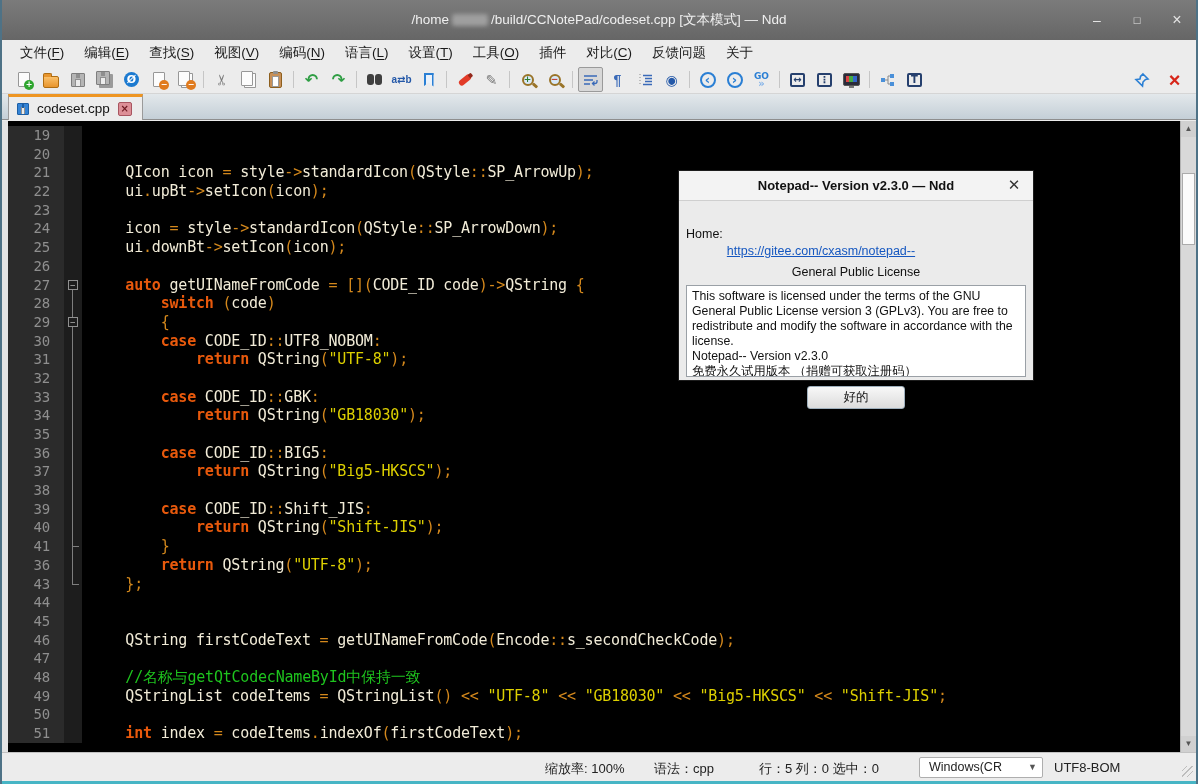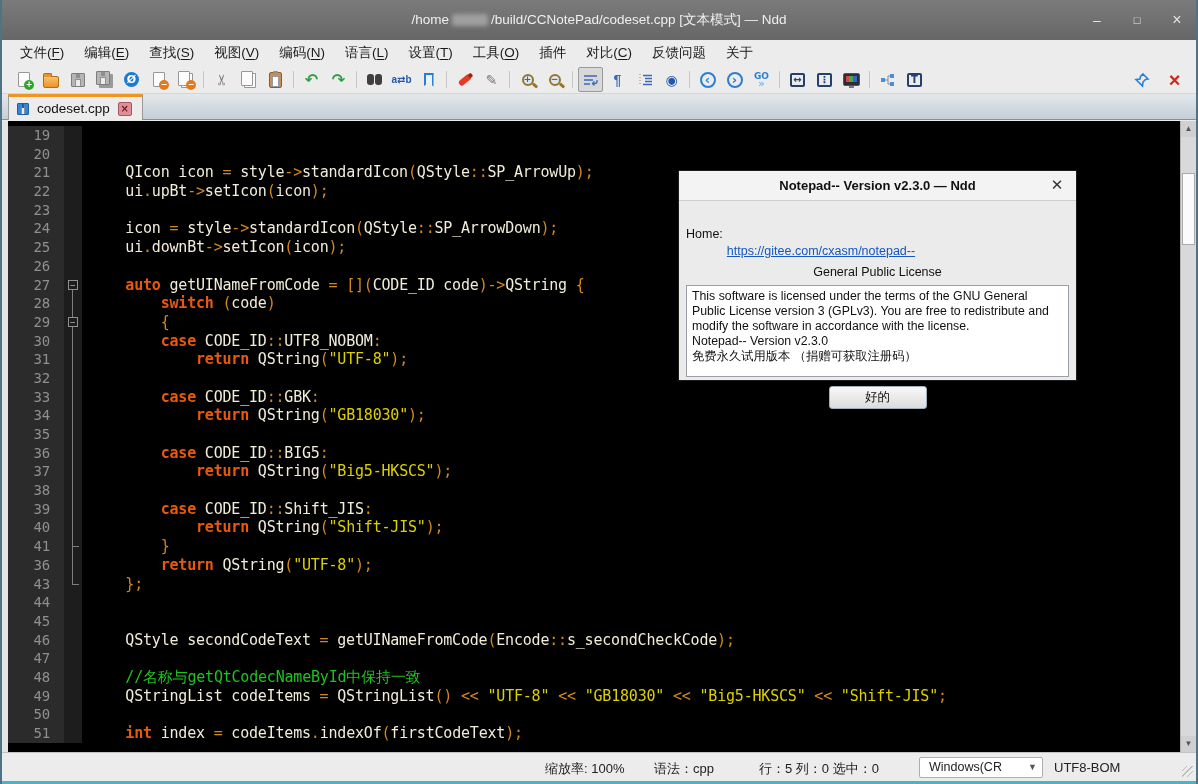--- a/index.html
+++ b/index.html
@@ -111,21 +111,21 @@
   .statusbar{position:absolute;left:0;right:0;bottom:3px;height:29px;background:#ececec;
              border-top:1px solid #c2c2c2;font-size:13px;color:#222;}
   .sitem{position:absolute;top:7px;white-space:nowrap;}
   .combo{position:absolute;left:917px;top:4px;width:124px;height:21px;background:#fff;
          border:1px solid #aeaeae;border-radius:2px;font-size:12.5px;line-height:19px;padding:0 20px 0 9px;}
   .combo .arr{position:absolute;right:5px;top:0;line-height:19px;color:#555;font-size:9px;}
   .grip{position:absolute;right:3px;bottom:4px;width:11px;height:11px;
         background:repeating-linear-gradient(135deg,transparent 0 3px,#bdbdbd 3px 4px);}
   .teal{position:absolute;left:0;right:0;bottom:0;height:3px;background:#47b5c5;}
   
-  .dialog{position:absolute;left:676px;top:170px;width:399px;height:211px;background:#ebebeb;
+  .dialog{position:absolute;left:676px;top:170px;width:356px;height:211px;background:#ebebeb;
           border:1px solid #1d1d1d;box-shadow:0 3px 16px rgba(0,0,0,.5);z-index:10;}
   .dtitle{height:30px;background:#f3f3f3;border-bottom:1px solid #cfcfcf;position:relative;
           display:flex;align-items:center;justify-content:center;font-weight:700;font-size:13px;color:#111;}
   .dclose{position:absolute;right:10px;top:5px;width:18px;height:18px;color:#333;font-size:15px;
           display:flex;align-items:center;justify-content:center;}
   .dbody{padding:9px 7px 0 7px;font-size:12.5px;color:#111;}
   .homerow{display:flex;gap:4px;align-items:center;}
   .homerow a{color:var(--link,#1557c0);text-decoration:underline;margin-top:34px;}
   .gplhead{text-align:center;margin-top:7px;font-size:12.5px;}
   .licbox{margin-top:6px;background:#fff;border:1px solid #9aa0a6;padding:3px 5px;height:92px;
@@ -518,21 +518,21 @@
             <span class="fold"></span>
             <span class="src"></span>
           </div>
           <div class="row">
             <span class="ln">45</span>
             <span class="fold"></span>
           </div>
           <div class="row">
             <span class="ln">46</span>
             <span class="fold"></span>
-            <span class="src"><span class="tk-d">    QStyle secondCodeText </span><span class="tk-o">=</span><span class="tk-d"> getUINameFromCode</span><span class="tk-o">(</span><span class="tk-d">Encode</span><span class="tk-o">::</span><span class="tk-d">s_secondCheckCode</span><span class="tk-o">);</span></span>
+            <span class="src"><span class="tk-d">    QString firstCodeText </span><span class="tk-o">=</span><span class="tk-d"> getUINameFromCode</span><span class="tk-o">(</span><span class="tk-d">Encode</span><span class="tk-o">::</span><span class="tk-d">s_secondCheckCode</span><span class="tk-o">);</span></span>
           </div>
           <div class="row">
             <span class="ln">47</span>
             <span class="fold"></span>
             <span class="src"></span>
           </div>
           <div class="row">
             <span class="ln">48</span>
             <span class="fold"></span>
             <span class="src"><span class="tk-c">    //名称与getQtCodecNameById中保持一致</span></span>

